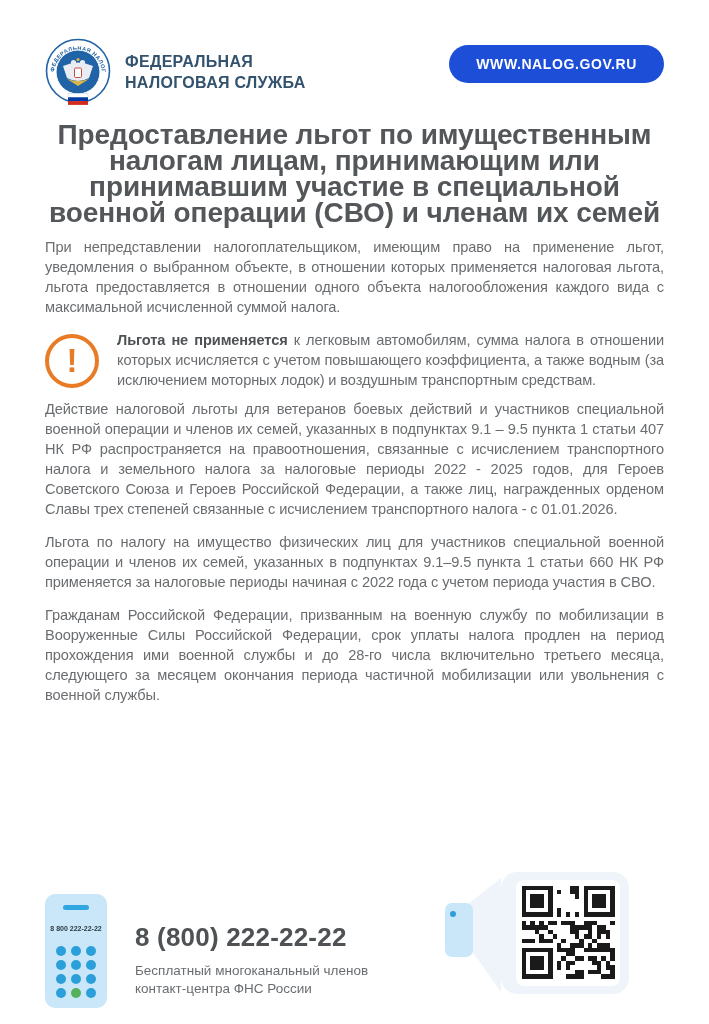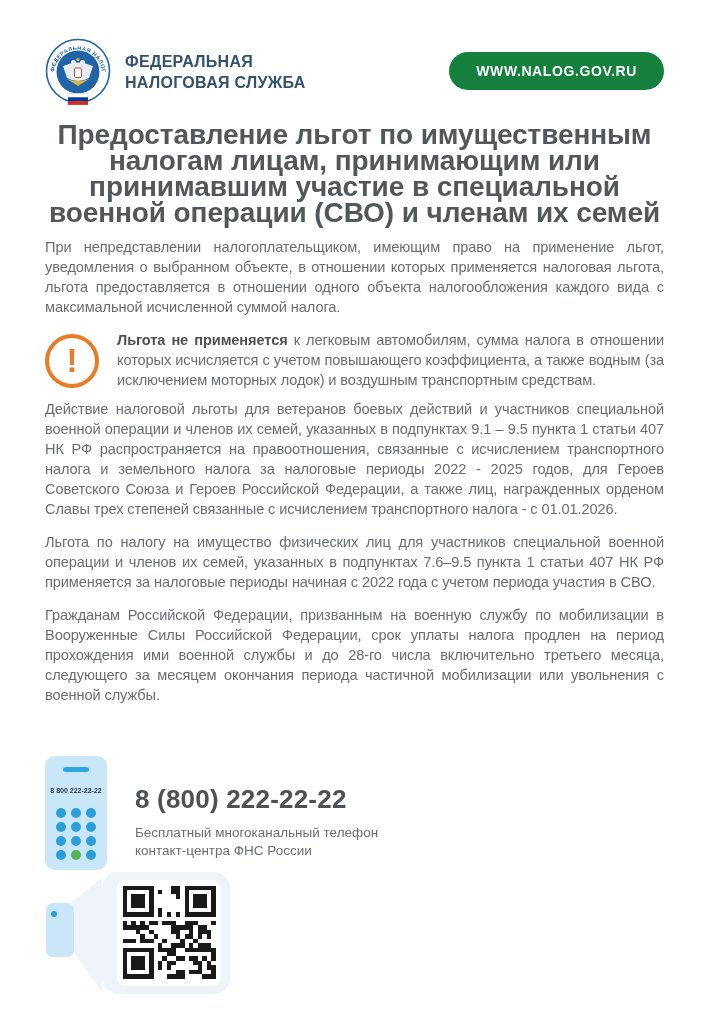--- a/index.html
+++ b/index.html
@@ -13,21 +13,21 @@
   .page { padding: 38px 45px 0 45px; height: 100%; position: relative; }
 
   
   .header { display: flex; justify-content: space-between; align-items: flex-start; }
   .logo-group { display: flex; align-items: center; }
   .org-name {
     margin-left: 14px; font-size: 16px; font-weight: bold; color: #33526e;
     line-height: 1.3; letter-spacing: 0.3px; text-transform: uppercase;
   }
   .url-badge {
-    margin-top: 14px; background: #15803d; color: #ffffff; border: none; cursor: pointer;
+    margin-top: 7px; background: #1d4ed8; color: #ffffff; border: none; cursor: pointer;
     border-radius: 20px; padding: 11px 27px; font-size: 14px; font-weight: 600;
     letter-spacing: 0.6px; font-family: "Liberation Sans", sans-serif;
   }
 
   
   .title {
     margin-top: 14px; text-align: center; color: #54575a;
     font-size: 28px; font-weight: bold; line-height: 26px; letter-spacing: -0.1px;
   }
 
@@ -51,21 +51,21 @@
   
   .note {
     width: 310px; margin: 6px 4px 0 auto; text-align: center;
     font-style: italic; font-size: 14.5px; line-height: 19px; color: #6a6d70;
   }
   .note span { display: block; }
 
   
   .footer {
     position: absolute; left: 45px; right: 45px; bottom: 4px;
-    display: flex; justify-content: space-between; align-items: flex-start; flex-direction: column;
+    display: flex; justify-content: space-between; align-items: flex-start;
   }
   .phone-block { display: flex; align-items: flex-start; margin-top: 24px; }
   .phone-icon {
     width: 62px; height: 114px; background: #c9e7f8; border-radius: 10px;
     position: relative; flex: 0 0 62px;
   }
   .speaker { position: absolute; top: 11px; left: 50%; transform: translateX(-50%);
     width: 26px; height: 5px; border-radius: 3px; background: #2fa8e1; }
   .screen-label { position: absolute; top: 31px; width: 100%; text-align: center;
     font-size: 7px; font-weight: bold; color: #2e3a45; letter-spacing: 0; }
@@ -122,21 +122,21 @@
     <h1 class="title">Предоставление льгот по имущественным налогам лицам, принимающим или принимавшим участие в специальной военной операции (СВО) и членам их семей</h1>
 
     <p class="para">При непредставлении налогоплательщиком, имеющим право на применение льгот, уведомления о выбранном объекте, в отношении которых применяется налоговая льгота, льгота предоставляется в отношении одного объекта налогообложения каждого вида с максимальной исчисленной суммой налога.</p>
 
     <div class="warning">
       <div class="warn-icon">!</div>
       <p class="para warning-text"><span class="lead">Льгота не применяется</span><span> к легковым автомобилям, сумма налога в отношении которых исчисляется с учетом повышающего коэффициента, а также водным (за исключением моторных лодок) и воздушным транспортным средствам.</span></p>
     </div>
 
     <p class="para" style="margin-top:9px">Действие налоговой льготы для ветеранов боевых действий и участников специальной военной операции и членов их семей, указанных в подпунктах 9.1 – 9.5 пункта 1 статьи 407 НК РФ распространяется на правоотношения, связанные с исчислением транспортного налога и земельного налога за налоговые периоды 2022 - 2025 годов, для Героев Советского Союза и Героев Российской Федерации, а также лиц, награжденных орденом Славы трех степеней связанные с исчислением транспортного налога - с 01.01.2026.</p>
-    <p class="para" style="margin-top:13px">Льгота по налогу на имущество физических лиц для участников специальной военной операции и членов их семей, указанных в подпунктах 7.6–9.5 пункта 1 статьи 407 НК РФ применяется за налоговые периоды начиная с 2022 года с учетом периода участия в СВО.</p>
+    <p class="para" style="margin-top:13px">Льгота по налогу на имущество физических лиц для участников специальной военной операции и членов их семей, указанных в подпунктах 9.1–9.5 пункта 1 статьи 660 НК РФ применяется за налоговые периоды начиная с 2022 года с учетом периода участия в СВО.</p>
     <p class="para" style="margin-top:13px">Гражданам Российской Федерации, призванным на военную службу по мобилизации в Вооруженные Силы Российской Федерации, срок уплаты налога продлен на период прохождения ими военной службы и до 28-го числа включительно третьего месяца, следующего за месяцем окончания периода частичной мобилизации или увольнения с военной службы.</p>
 
   </div>
 
   <div class="footer">
 
     <div class="phone-block">
       <div class="phone-icon">
         <div class="speaker"></div>
         <div class="screen-label">8 800 222-22-22</div>
@@ -151,21 +151,21 @@
           <div class="key"></div>
           <div class="key"></div>
           <div class="key"></div>
           <div class="key green"></div>
           <div class="key"></div>
         </div>
       </div>
       <div class="phone-text">
         <div class="phone-number">8 (800) 222-22-22</div>
         <div class="phone-desc">
-          <span>Бесплатный многоканальный телефон</span>
+          <span>Бесплатный многоканальный членов</span>
           <span>контакт-центра ФНС России</span>
         </div>
       </div>
     </div>
 
     <div class="qr-group">
       <svg width="190" height="146" viewBox="0 0 190 146">
         <polygon points="57,8 13,43 25,77 57,122" fill="#eef4f9"></polygon>
         <rect x="57" y="2" width="128" height="122" rx="16" fill="#eef4f9"></rect>
         <rect x="1" y="33" width="28" height="54" rx="7" fill="#c9e7f8"></rect>

